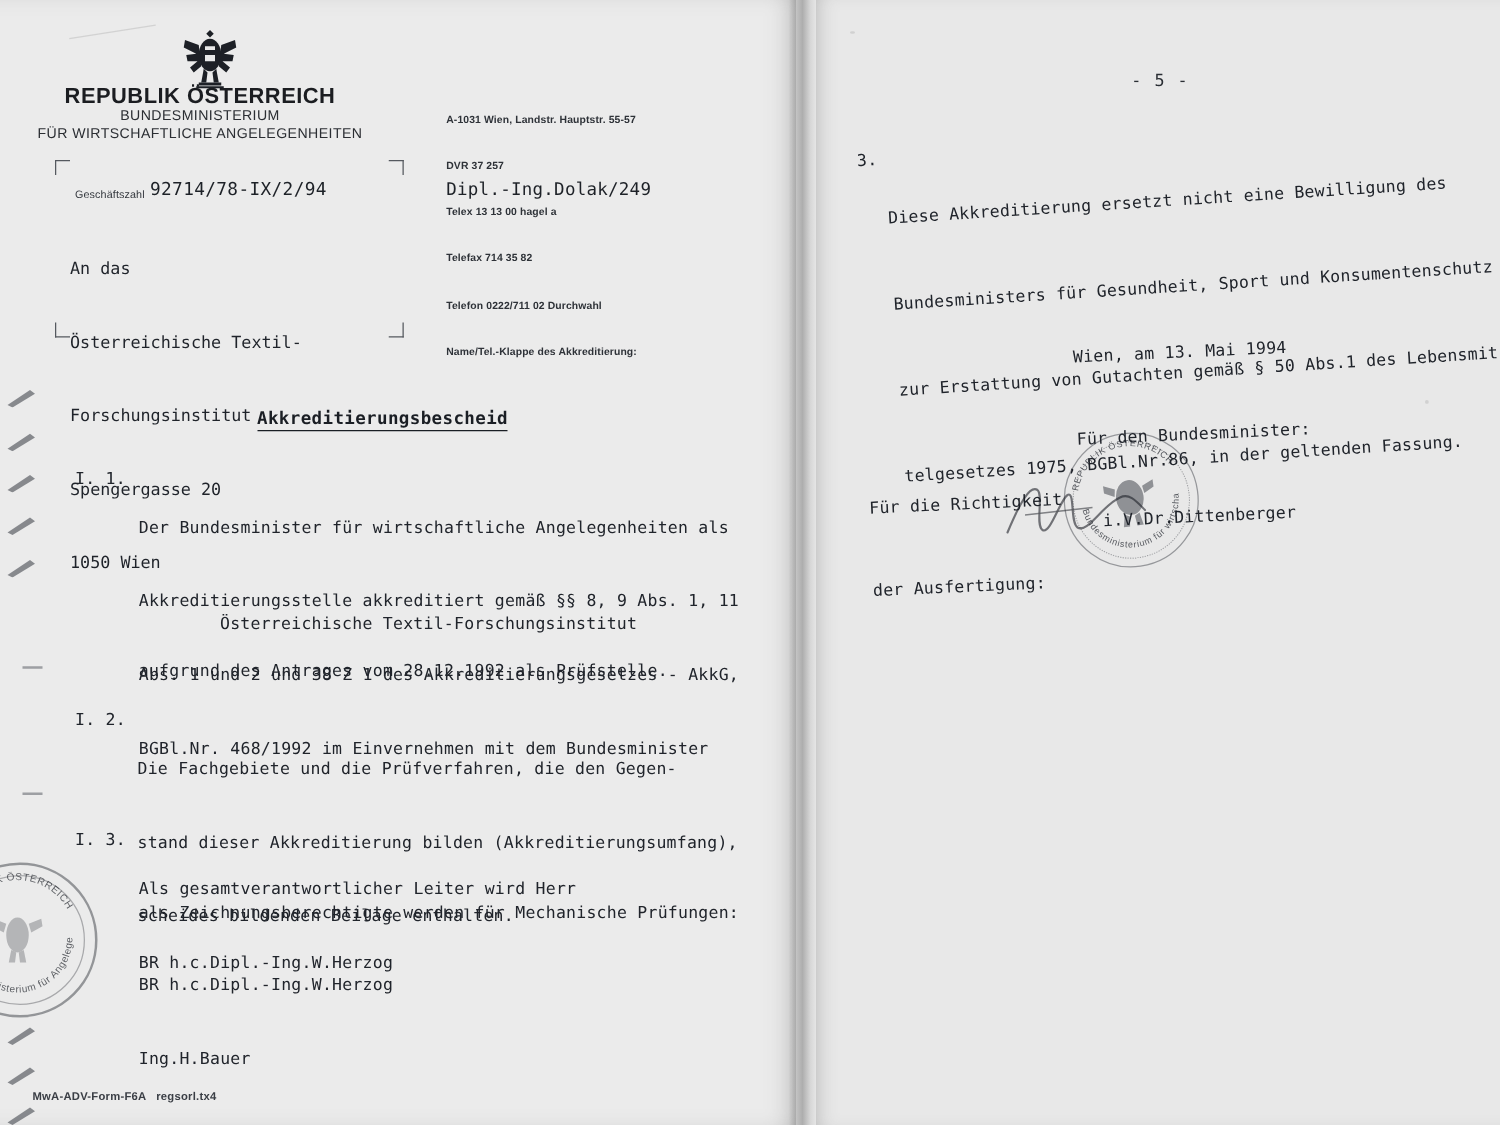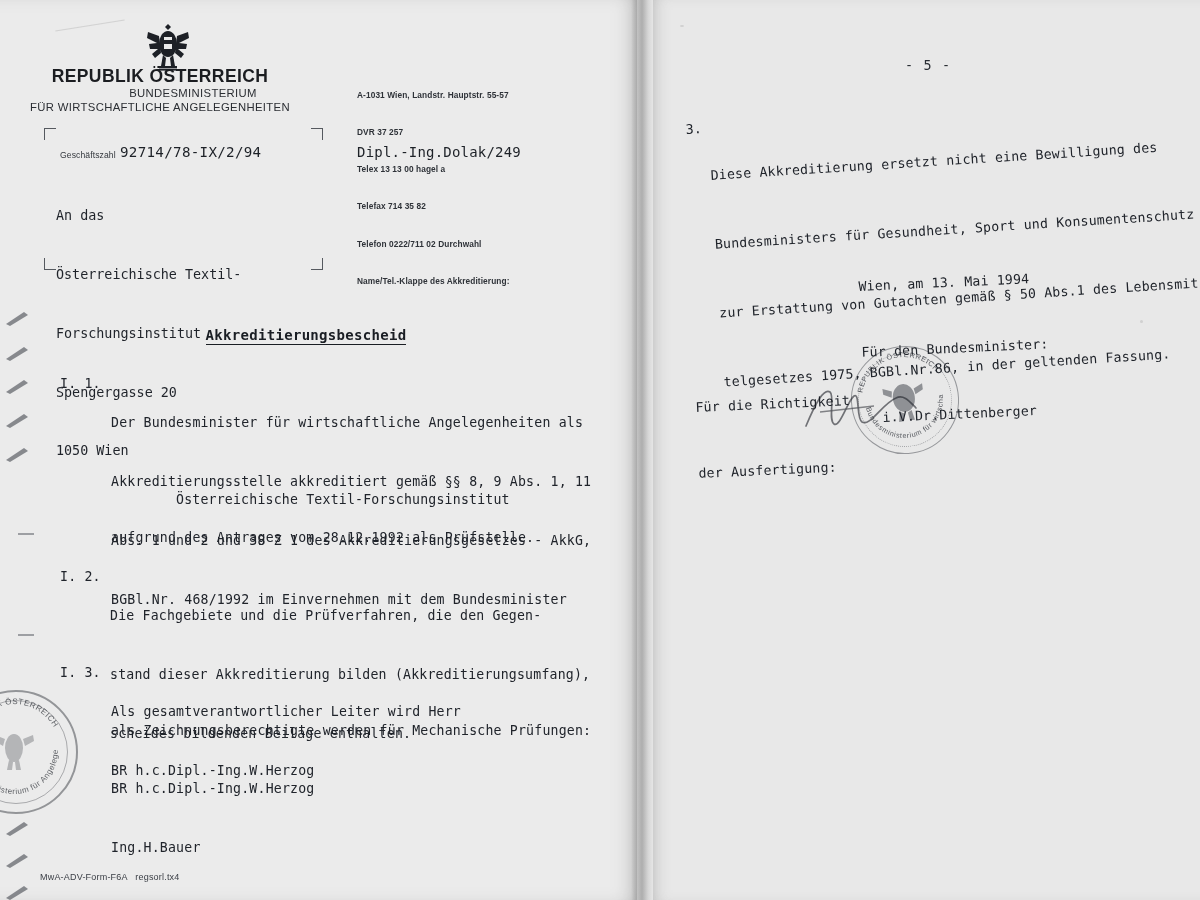--- a/index.html
+++ b/index.html
@@ -87,21 +87,21 @@
   .rep-sub1, .rep-sub2 {
     position: absolute;
     left: 0;
     width: 320px;
     text-align: center;
     font-family: "Liberation Sans", sans-serif;
     font-size: 11.3px;
     letter-spacing: .35px;
     color: #2b2e33;
   }
-  .rep-sub1 { top: 87px; margin-left: 33px; }
+  .rep-sub1 { top: 87px; }
   .rep-sub2 { top: 101px; }
 
   .contact {
     position: absolute;
     left: 357px; top: 64px;
     font-family: "Liberation Sans", sans-serif;
     font-size: 8.3px;
     line-height: 12.4px;
     color: #2e3238;
     white-space: pre;
@@ -290,26 +290,27 @@
     position: absolute;
     left: 18px;
     width: 16px;
     height: 1.5px;
     background: #5d6168;
     opacity: .55;
   }
 
   .footer {
     position: absolute;
-    left: 40px; top: 872px;
+    left: 26px; top: 872px;
     font-family: "Liberation Sans", sans-serif;
     font-size: 9px;
     color: #3a3e45;
     letter-spacing: .2px;
     white-space: pre;
+    font-weight: bold;
   }
 </style>
 </head>
 <body>
 
 <div id="page">
 
   <div class="scan-bg"></div>
   <div class="sheet-left"></div>
   <div class="gutter"></div>

